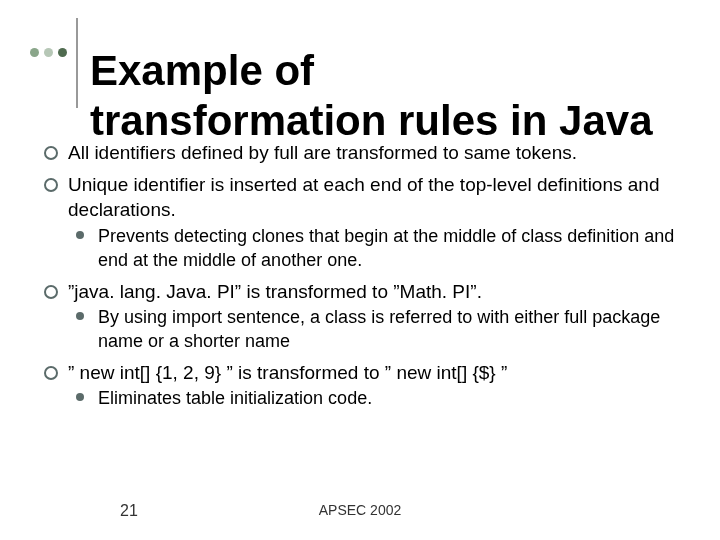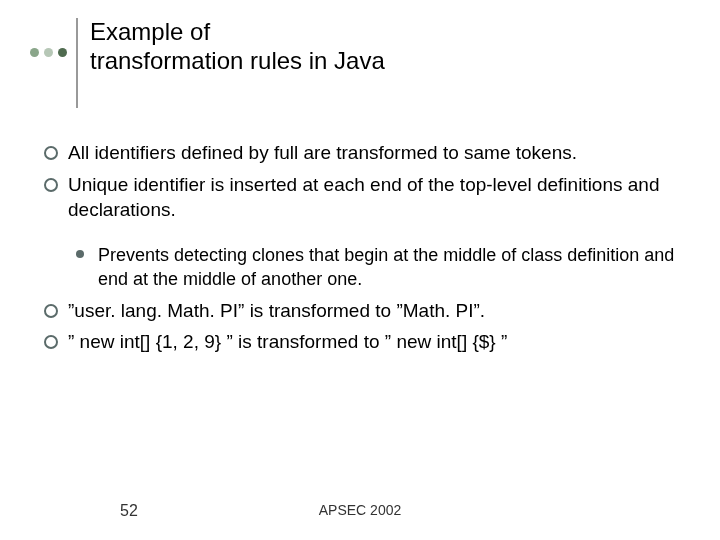--- a/index.html
+++ b/index.html
@@ -7,28 +7,28 @@
   .slide { position: relative; width: 720px; height: 540px; }
 
   
   .title-wrap { position: absolute; top: 18px; left: 30px; right: 30px; display: flex; align-items: flex-start; }
   .deco { display: flex; align-items: center; margin-top: 30px; }
   .dot { width: 9px; height: 9px; border-radius: 50%; margin-right: 5px; }
   .dot.d0 { background: #8aa68a; }
   .dot.d1 { background: #b6c7b6; }
   .dot.d2 { background: #4f6b4f; }
   .vline { width: 2px; height: 90px; background: #999; margin: 0 12px 0 4px; }
-  .title { font-size: 24px; font-weight: 400; line-height: 1.2; }
+  .title { font-size: 42px; font-weight: 700; line-height: 1.2; margin-top: 28px; }
 
   
   .body { position: absolute; top: 140px; left: 40px; right: 40px; font-size: 19px; line-height: 1.35; }
   .lvl1 { list-style: none; }
   .lvl1 > li { position: relative; padding-left: 28px; margin-bottom: 6px; }
   .lvl1 > li::before { content: ""; position: absolute; left: 4px; top: 6px; width: 10px; height: 10px; border: 2px solid #5b6b6a; border-radius: 50%; }
-  .lvl2 { list-style: none; margin-top: 20px; }
+  .lvl2 { list-style: none; margin-top: 1px; }
   .lvl2 > li { position: relative; padding-left: 30px; margin-bottom: 4px; font-size: 18px; }
   .lvl2 > li::before { content: ""; position: absolute; left: 8px; top: 7px; width: 8px; height: 8px; background: #5b6b6a; border-radius: 50%; }
 
   
   .footer { position: absolute; bottom: 20px; left: 0; right: 0; font-size: 13px; color: #333; }
   .page-num { position: absolute; left: 120px; bottom: 0; font-size: 16px; }
   .conf { position: absolute; left: 50%; transform: translateX(-50%); bottom: 2px; font-size: 14px; }
 </style>
 </head>
 <body>
@@ -53,26 +53,36 @@
       </li>
       <li>
         <span>Unique identifier is inserted at each end of the top-level definitions and declarations.</span>
         <ul class="lvl2">
           <li>
             <span>Prevents detecting clones that begin at the middle of class definition and end at the middle of another one.</span>
           </li>
         </ul>
       </li>
       <li>
-        <span>”user. lang. Math. PI” is transformed to ”Math. PI”.</span>
+        <span>”java. lang. Java. PI” is transformed to ”Math. PI”.</span>
+        <ul class="lvl2">
+          <li>
+            <span>By using import sentence, a class is referred to with either full package name or a shorter name</span>
+          </li>
+        </ul>
       </li>
       <li>
         <span>” new int[] {1, 2, 9} ”  is transformed to ” new int[] {$} ”</span>
+        <ul class="lvl2">
+          <li>
+            <span>Eliminates table initialization code.</span>
+          </li>
+        </ul>
       </li>
     </ul>
   </div>
 
   <div class="footer">
-    <span class="page-num">52</span>
+    <span class="page-num">21</span>
     <span class="conf">APSEC 2002</span>
   </div>
 
 </div>
 
 </body></html>

